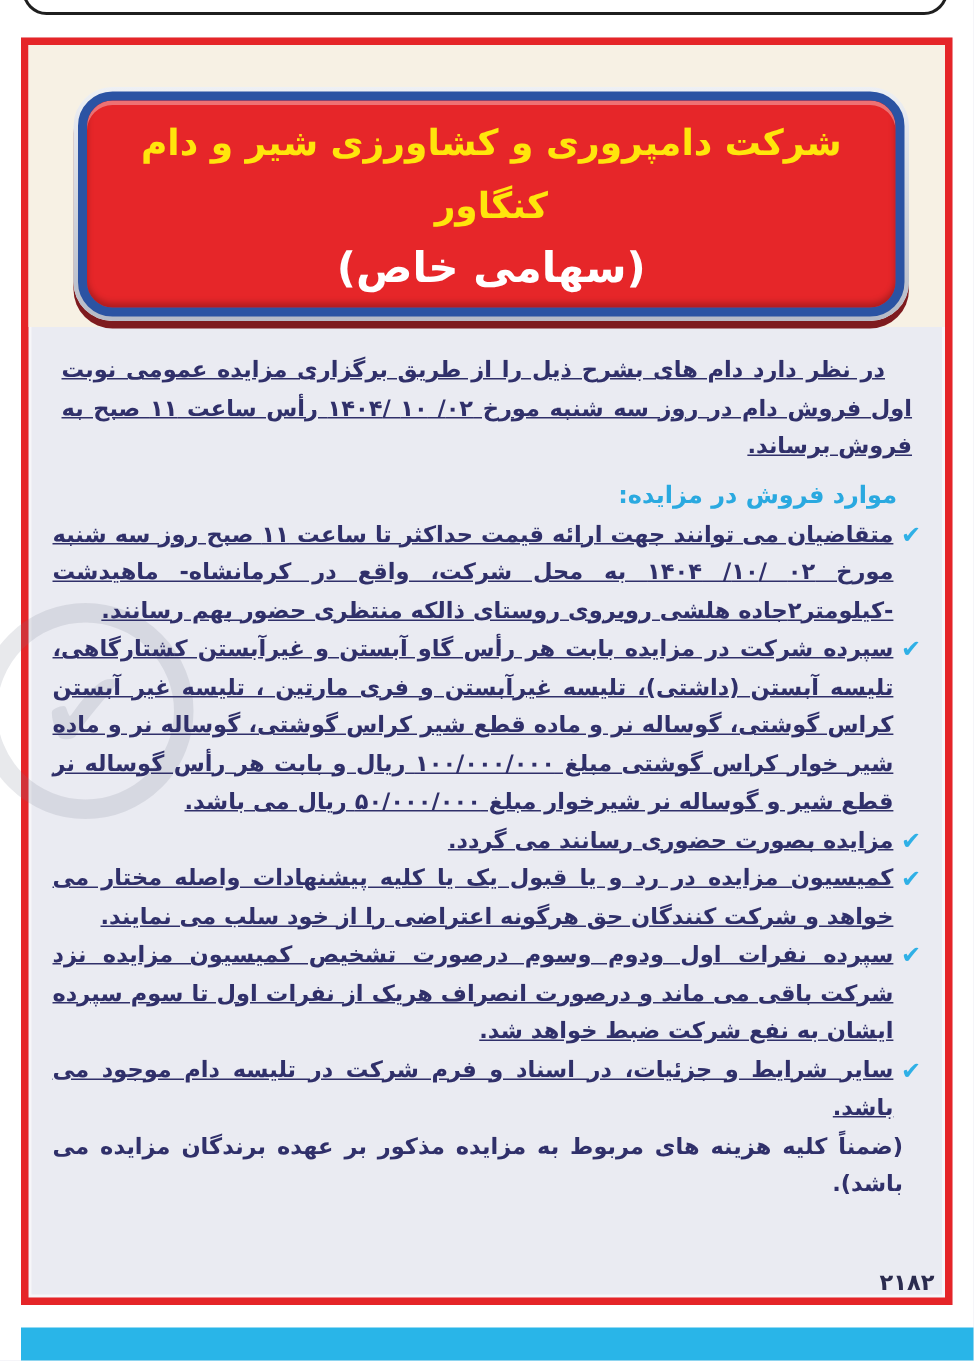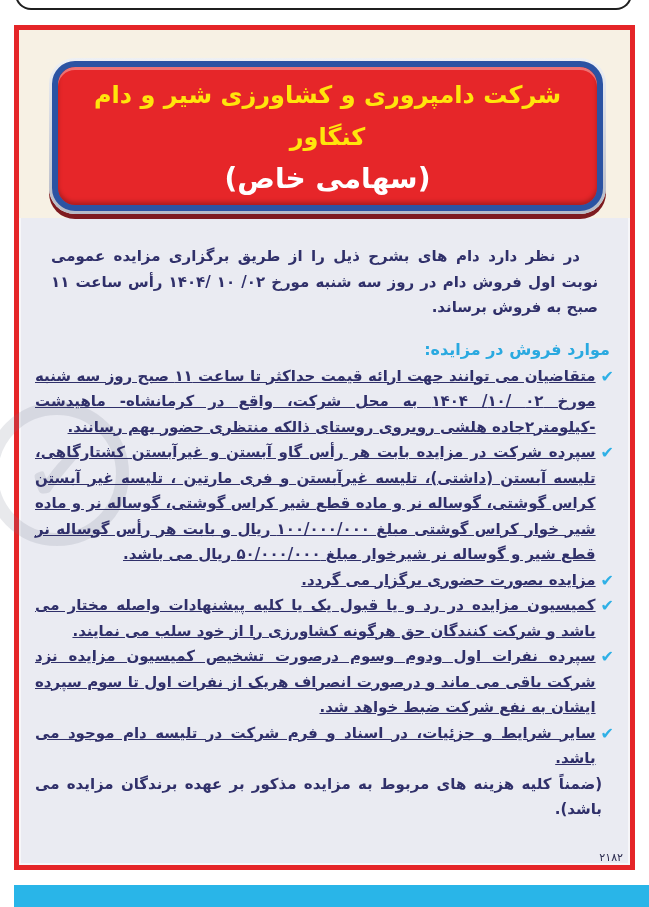--- a/index.html
+++ b/index.html
@@ -49,30 +49,30 @@
     direction:rtl;text-align:center;font-weight:bold;
   }
   .header-line1{color:#ffe50c;font-size:24px;line-height:42px;}
   .header-line2,.header-line3{color:#ffffff;font-size:28px;line-height:41px;}
   
   .content{
     position:absolute;left:16px;right:16px;top:198px;z-index:2;
     direction:rtl;text-align:justify;text-align-last:right;
     color:#30306a;font-size:15px;line-height:25.5px;font-weight:600;
   }
-  .intro{margin:16px;text-indent:18px;}
-  .h-blue{color:#2aa9e0;font-weight:bold;font-size:16px;margin:1px 4px;line-height:26px;}
+  .intro{margin:6px;text-indent:18px;text-decoration:underline;}
+  .h-blue{color:#2aa9e0;font-weight:bold;font-size:16px;margin:1px 16px;line-height:26px;}
   .items{margin:0;}
   .bullet{display:flex;gap:5px;align-items:flex-start;}
   .check{flex:0 0 auto;color:#2fb0e6;font-size:16px;line-height:25.5px;font-weight:bold;}
   .btext{flex:1 1 auto;text-align:justify;text-align-last:right;text-decoration:underline;}
   .note{margin:0;padding-right:12px;}
   .ad-number{
     position:absolute;right:7px;bottom:1px;z-index:2;
-    font-size:11px;color:#2b2b4e;font-weight:400;direction:rtl;
+    font-size:15px;color:#2b2b4e;font-weight:700;direction:rtl;
   }
   .cyan-bar{position:absolute;left:14px;right:0;bottom:0;height:22px;background:#29b5e8;}
 </style>
 </head>
 <body>
 
 <div class="top-frame-remnant"></div>
 
 <div class="sheet">
   <div class="cream-strip"></div>
@@ -97,25 +97,25 @@
     <div class="bullet">
       <span class="check">✔</span>
       <span class="btext">متقاضیان می توانند جهت ارائه قیمت حداکثر تا ساعت ۱۱ صبح روز سه شنبه مورخ ۰۲ /۱۰/ ۱۴۰۴ به محل شرکت، واقع در کرمانشاه- ماهیدشت -کیلومتر۲جاده هلشی روبروی روستای ذالکه منتظری حضور بهم رسانند.</span>
     </div>
     <div class="bullet">
       <span class="check">✔</span>
       <span class="btext">سپرده شرکت در مزایده بابت هر رأس گاو آبستن و غیرآبستن کشتارگاهی، تلیسه آبستن (داشتی)، تلیسه غیرآبستن و فری مارتین ، تلیسه غیر آبستن کراس گوشتی، گوساله نر و ماده قطع شیر کراس گوشتی، گوساله نر و ماده شیر خوار کراس گوشتی مبلغ ۱۰۰/۰۰۰/۰۰۰ ریال و بابت هر رأس گوساله نر قطع شیر و گوساله نر شیرخوار مبلغ ۵۰/۰۰۰/۰۰۰ ریال می باشد.</span>
     </div>
     <div class="bullet">
       <span class="check">✔</span>
-      <span class="btext">مزایده بصورت حضوری برگزار می گردد.</span>
+      <span class="btext">مزایده بصورت حضوری رسانند می گردد.</span>
     </div>
     <div class="bullet">
       <span class="check">✔</span>
-      <span class="btext">کمیسیون مزایده در رد و یا قبول یک یا کلیه پیشنهادات واصله مختار می باشد و شرکت کنندگان حق هرگونه کشاورزی را از خود سلب می نمایند.</span>
+      <span class="btext">کمیسیون مزایده در رد و یا قبول یک یا کلیه پیشنهادات واصله مختار می خواهد و شرکت کنندگان حق هرگونه اعتراضی را از خود سلب می نمایند.</span>
     </div>
     <div class="bullet">
       <span class="check">✔</span>
       <span class="btext">سپرده نفرات اول ودوم وسوم درصورت تشخیص کمیسیون مزایده نزد شرکت باقی می ماند و درصورت انصراف هریک از نفرات اول تا سوم سپرده ایشان به نفع شرکت ضبط خواهد شد.</span>
     </div>
     <div class="bullet">
       <span class="check">✔</span>
       <span class="btext">سایر شرایط و جزئیات، در اسناد و فرم شرکت در تلیسه دام موجود می باشد.</span>
     </div>
 

